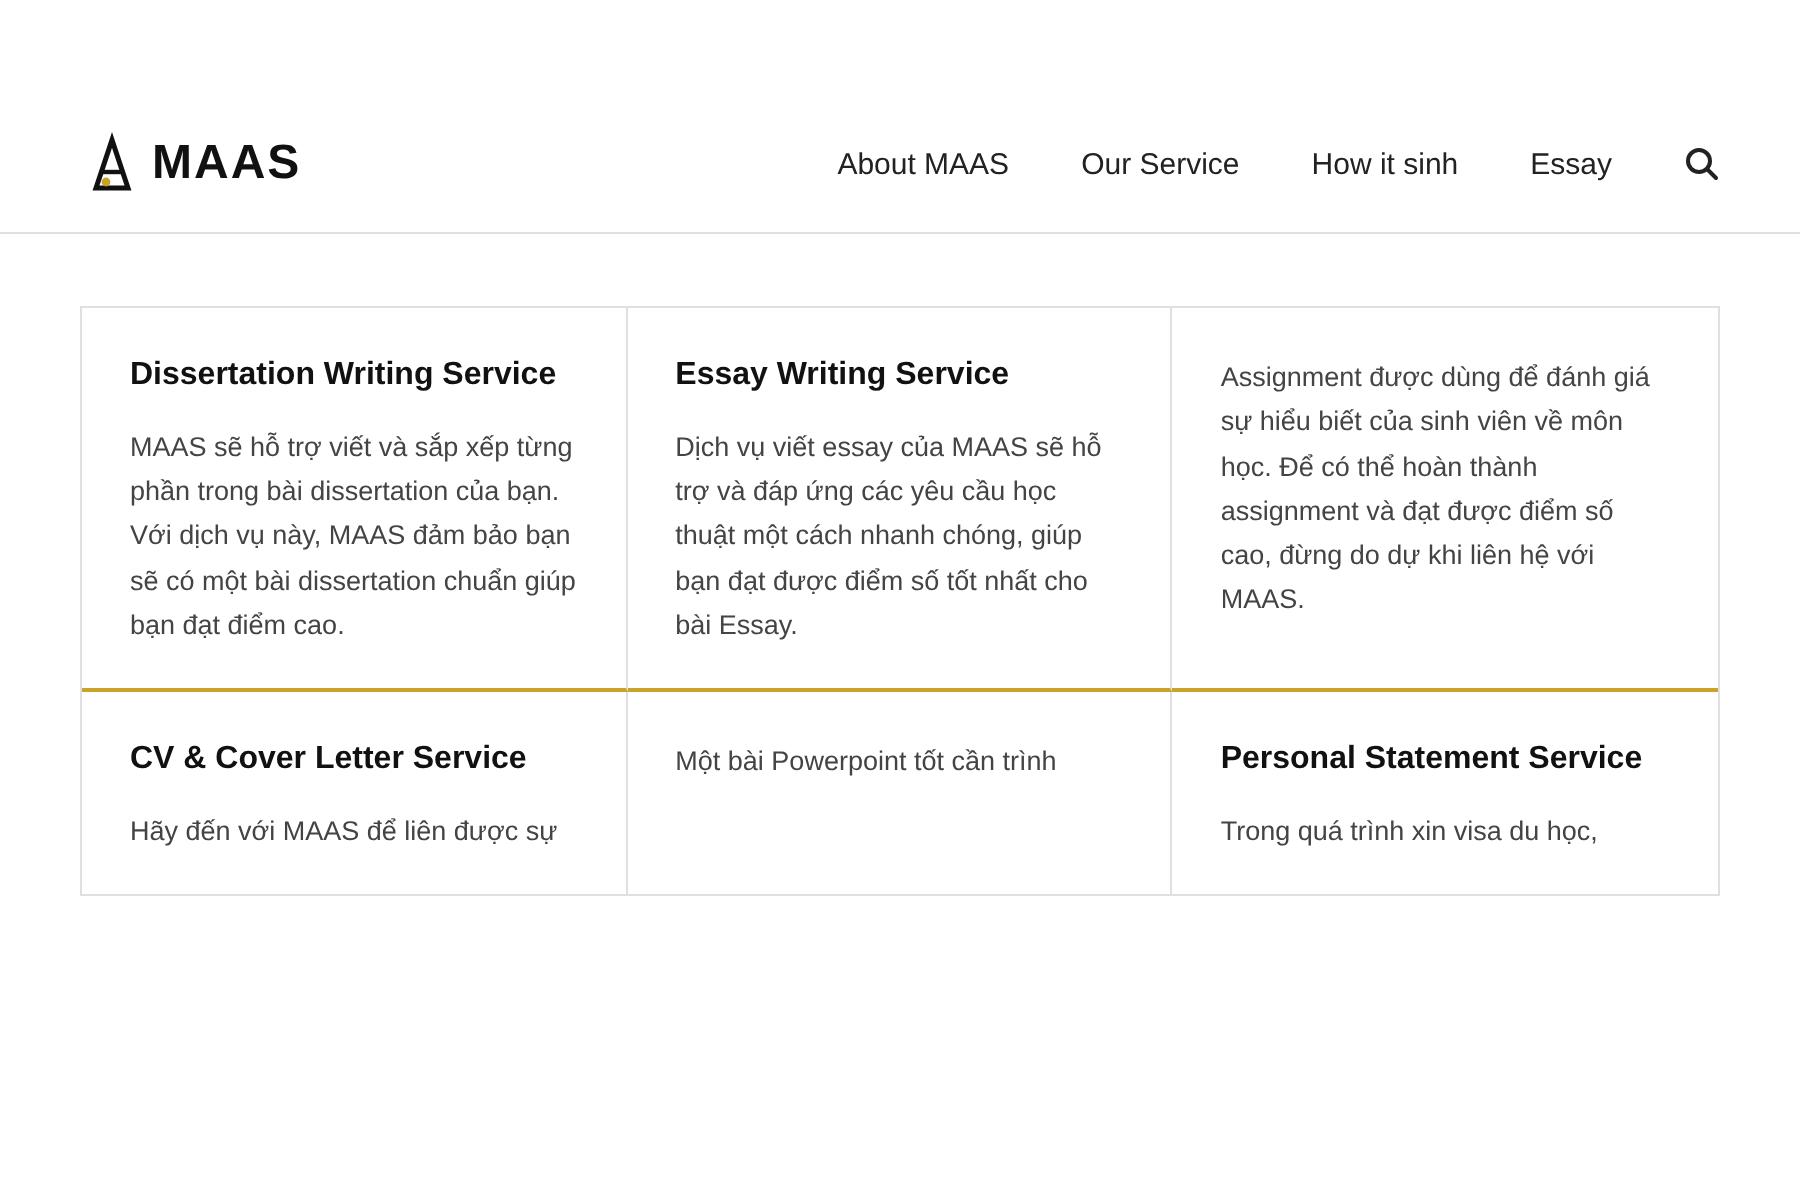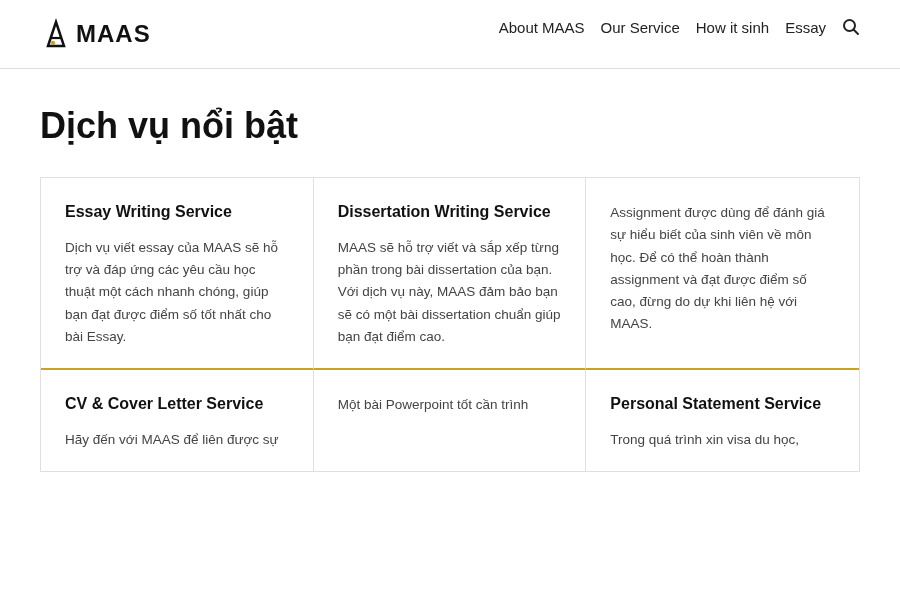--- a/index.html
+++ b/index.html
@@ -13,25 +13,26 @@
       background: #fff;
       color: #222;
       width: 900px;
       min-height: 600px;
       overflow-x: hidden;
     }
 
     
     header {
       display: flex;
-      align-items: flex-start;
+      align-items: center;
       justify-content: space-between;
       padding: 18px 40px;
       border-bottom: 1px solid #e0e0e0;
       background: #fff;
+      margin-top: 48px;
     }
 
     .logo {
       display: flex;
       align-items: center;
       gap: 4px;
       font-size: 24px;
       font-weight: 700;
       letter-spacing: 1px;
       color: #111;
@@ -43,21 +44,21 @@
     }
 
     .logo-icon svg {
       width: 32px;
       height: 32px;
     }
 
     nav {
       display: flex;
       align-items: center;
-      gap: 16px;
+      gap: 36px;
     }
 
     nav a {
       text-decoration: none;
       color: #222;
       font-size: 15px;
       font-weight: 400;
       cursor: pointer;
     }
 
@@ -149,32 +150,31 @@
     <span class="search-icon-wrap">
       <svg width="18" height="18" viewBox="0 0 18 18" fill="none" xmlns="http://www.w3.org/2000/svg">
         <circle cx="7.5" cy="7.5" r="5.5" stroke="#222" stroke-width="2"></circle>
         <line x1="11.5" y1="11.5" x2="16" y2="16" stroke="#222" stroke-width="2" stroke-linecap="round"></line>
       </svg>
     </span>
   </nav>
 </header>
 
 <main>
-  <h1 class="page-title">Dịch vụ nổi bật</h1>
 
   <div class="service-grid">
 
     <div class="service-card gold-border-bottom">
-      <div class="service-card-title">Essay Writing Service</div>
-      <div class="service-card-desc">Dịch vụ viết essay của MAAS sẽ hỗ trợ và đáp ứng các yêu cầu học thuật một cách nhanh chóng, giúp bạn đạt được điểm số tốt nhất cho bài Essay.</div>
+      <div class="service-card-title">Dissertation Writing Service</div>
+      <div class="service-card-desc">MAAS sẽ hỗ trợ viết và sắp xếp từng phần trong bài dissertation của bạn. Với dịch vụ này, MAAS đảm bảo bạn sẽ có một bài dissertation chuẩn giúp bạn đạt điểm cao.</div>
     </div>
 
     <div class="service-card gold-border-bottom">
-      <div class="service-card-title">Dissertation Writing Service</div>
-      <div class="service-card-desc">MAAS sẽ hỗ trợ viết và sắp xếp từng phần trong bài dissertation của bạn. Với dịch vụ này, MAAS đảm bảo bạn sẽ có một bài dissertation chuẩn giúp bạn đạt điểm cao.</div>
+      <div class="service-card-title">Essay Writing Service</div>
+      <div class="service-card-desc">Dịch vụ viết essay của MAAS sẽ hỗ trợ và đáp ứng các yêu cầu học thuật một cách nhanh chóng, giúp bạn đạt được điểm số tốt nhất cho bài Essay.</div>
     </div>
 
     <div class="service-card gold-border-bottom">
       <div class="service-card-desc">Assignment được dùng để đánh giá sự hiểu biết của sinh viên về môn học. Để có thể hoàn thành assignment và đạt được điểm số cao, đừng do dự khi liên hệ với MAAS.</div>
     </div>
 
     <div class="service-card">
       <div class="service-card-title">CV &amp; Cover Letter Service</div>
       <div class="service-card-desc">Hãy đến với MAAS để liên được sự</div>
     </div>

